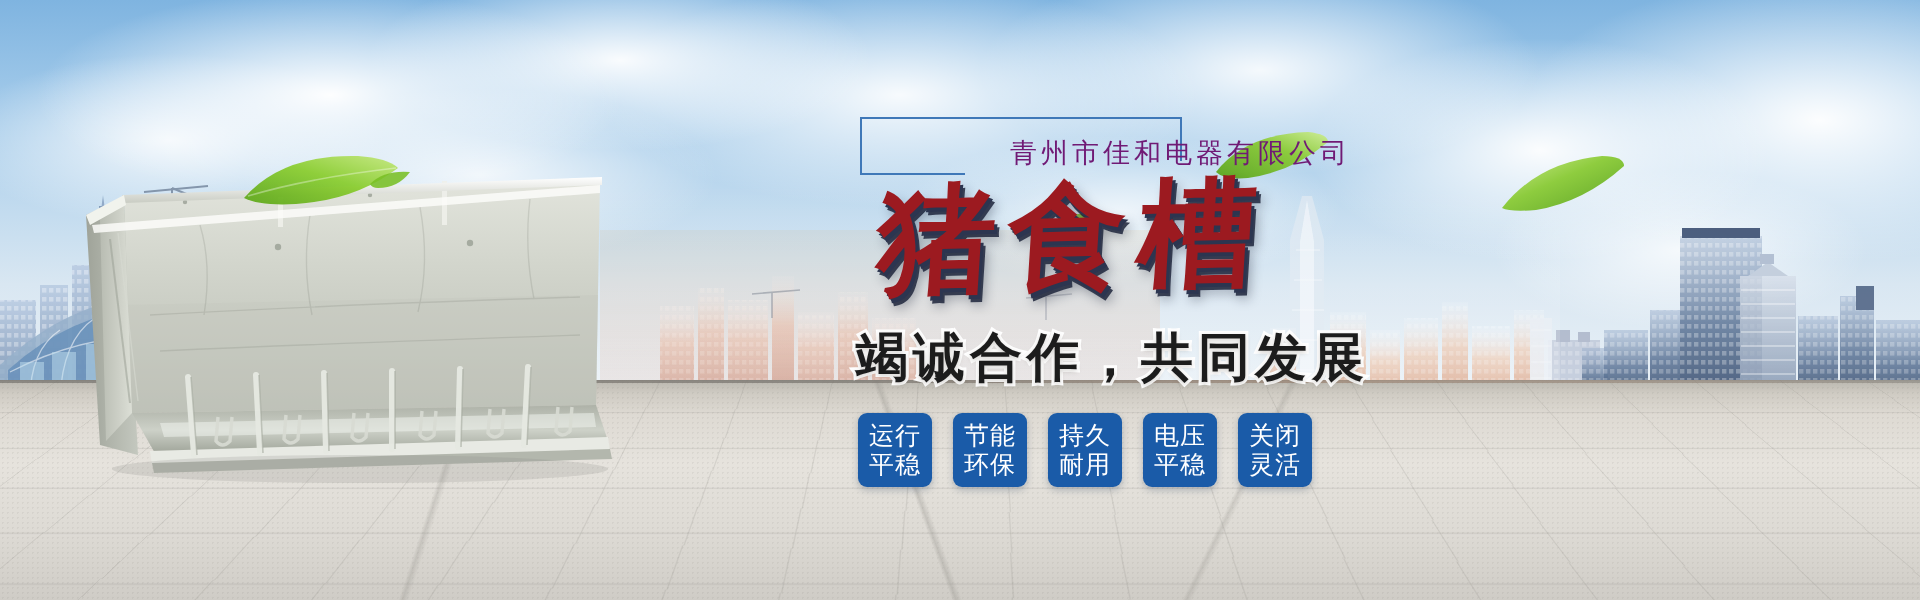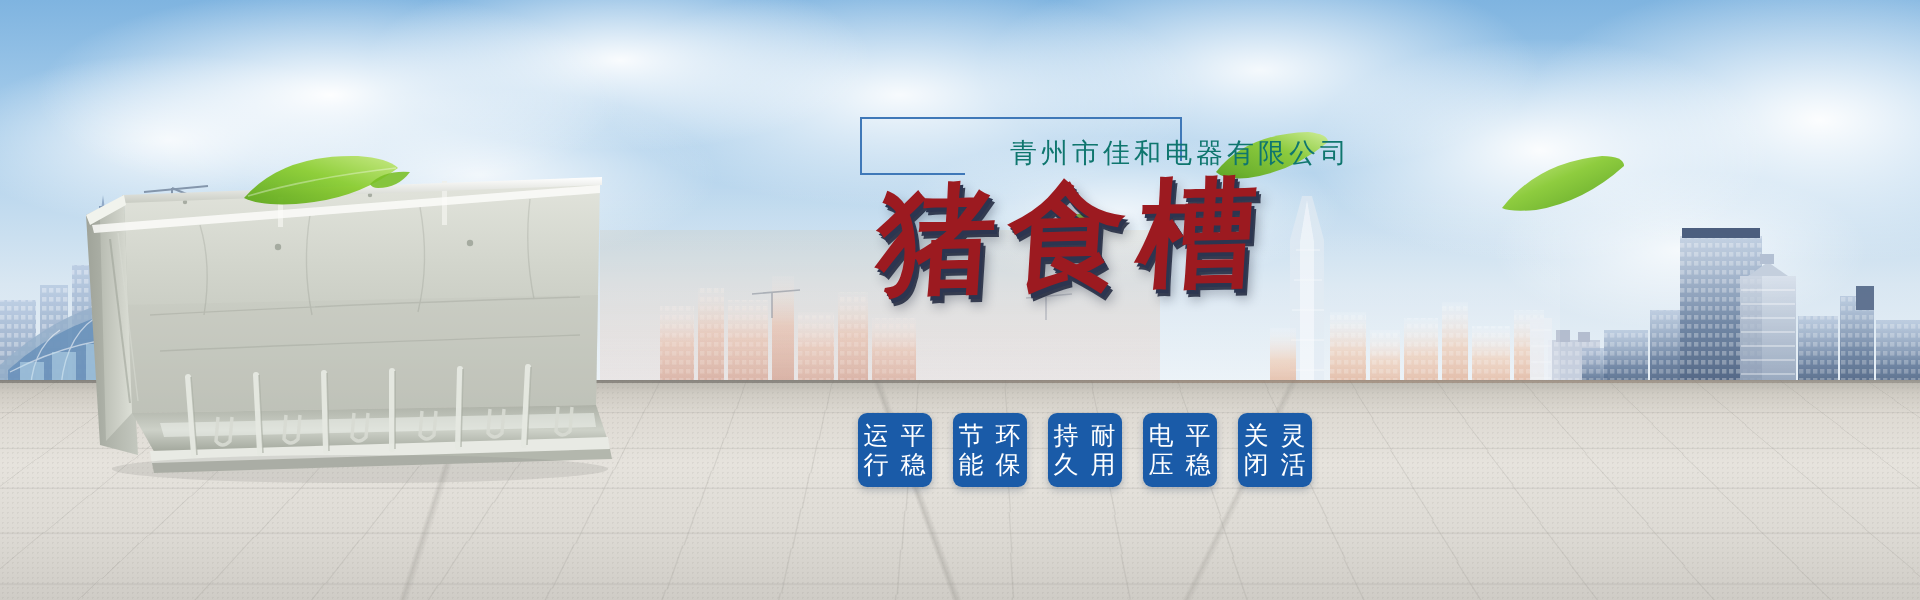--- a/index.html
+++ b/index.html
@@ -93,21 +93,21 @@
     box-sizing:border-box;
   }
   .namebox:after{
     content:""; position:absolute; left:-2px; bottom:-2px; width:105px; height:2px; background:#3f78b8;
   }
   .namebox .edgeR{
     position:absolute; right:-2px; top:-2px; width:2px; height:44px; background:#3f78b8;
   }
   .company{
     position:absolute; left:250px; top:40px;
-    font-size:27px; letter-spacing:4px; color:#0f766e; white-space:nowrap;
+    font-size:27px; letter-spacing:4px; color:#701a75; white-space:nowrap;
     font-family:"DejaVu Sans","Liberation Sans",sans-serif;
   }
 
   .title{
     position:absolute; left:118px; top:82px;
     font-size:118px; line-height:1; letter-spacing:12px; white-space:nowrap;
     color:#9c1a20; font-weight:bold;
     font-family:"DejaVu Serif","Liberation Serif",serif;
     text-shadow:
       3px 4px 0 #2c3550,
@@ -127,21 +127,21 @@
   }
 
   .badges{
     position:absolute; left:98px; top:318px;
     display:flex; gap:21px;
   }
   .badge{
     width:74px; height:74px;
     background:#1a5ba8;
     border-radius:9px;
-    display:flex; align-items:center; justify-content:center;
+    display:flex; flex-direction:column; align-items:center; justify-content:center;
     color:#ffffff; font-size:25px; line-height:1.18; letter-spacing:1px;
     font-family:"DejaVu Sans","Liberation Sans",sans-serif;
     box-shadow:0 3px 7px rgba(40,60,90,.28);
     text-align:center;
   }
   .badge span{display:block;}
 </style>
 </head>
 <body>
 
@@ -512,20 +512,21 @@
 
   <div class="textblock">
 
     <div class="namebox">
       <span class="edgeR"></span>
     </div>
     <div class="company">青州市佳和电器有限公司</div>
 
     <div class="title">猪食槽</div>
 
+    <div class="subtitle">竭诚合作，共同发展</div>
 
     <div class="badges">
       <div class="badge">
         <span>运行</span>
         <span>平稳</span>
       </div>
       <div class="badge">
         <span>节能</span>
         <span>环保</span>
       </div>

